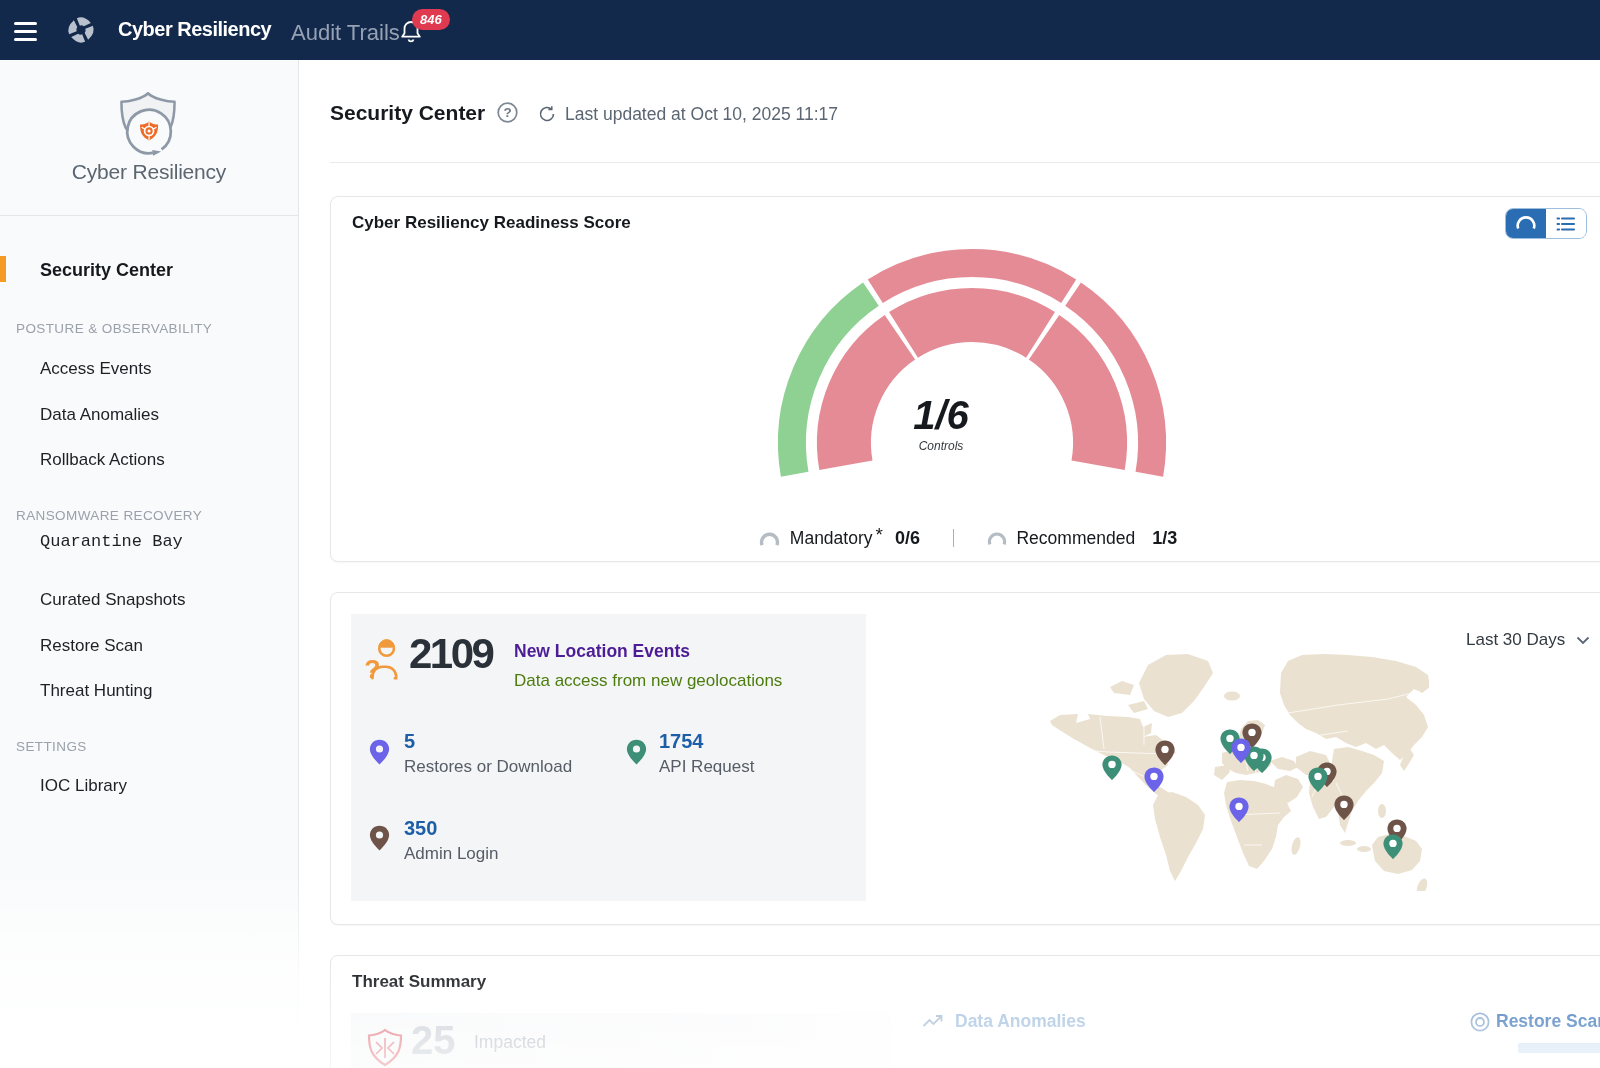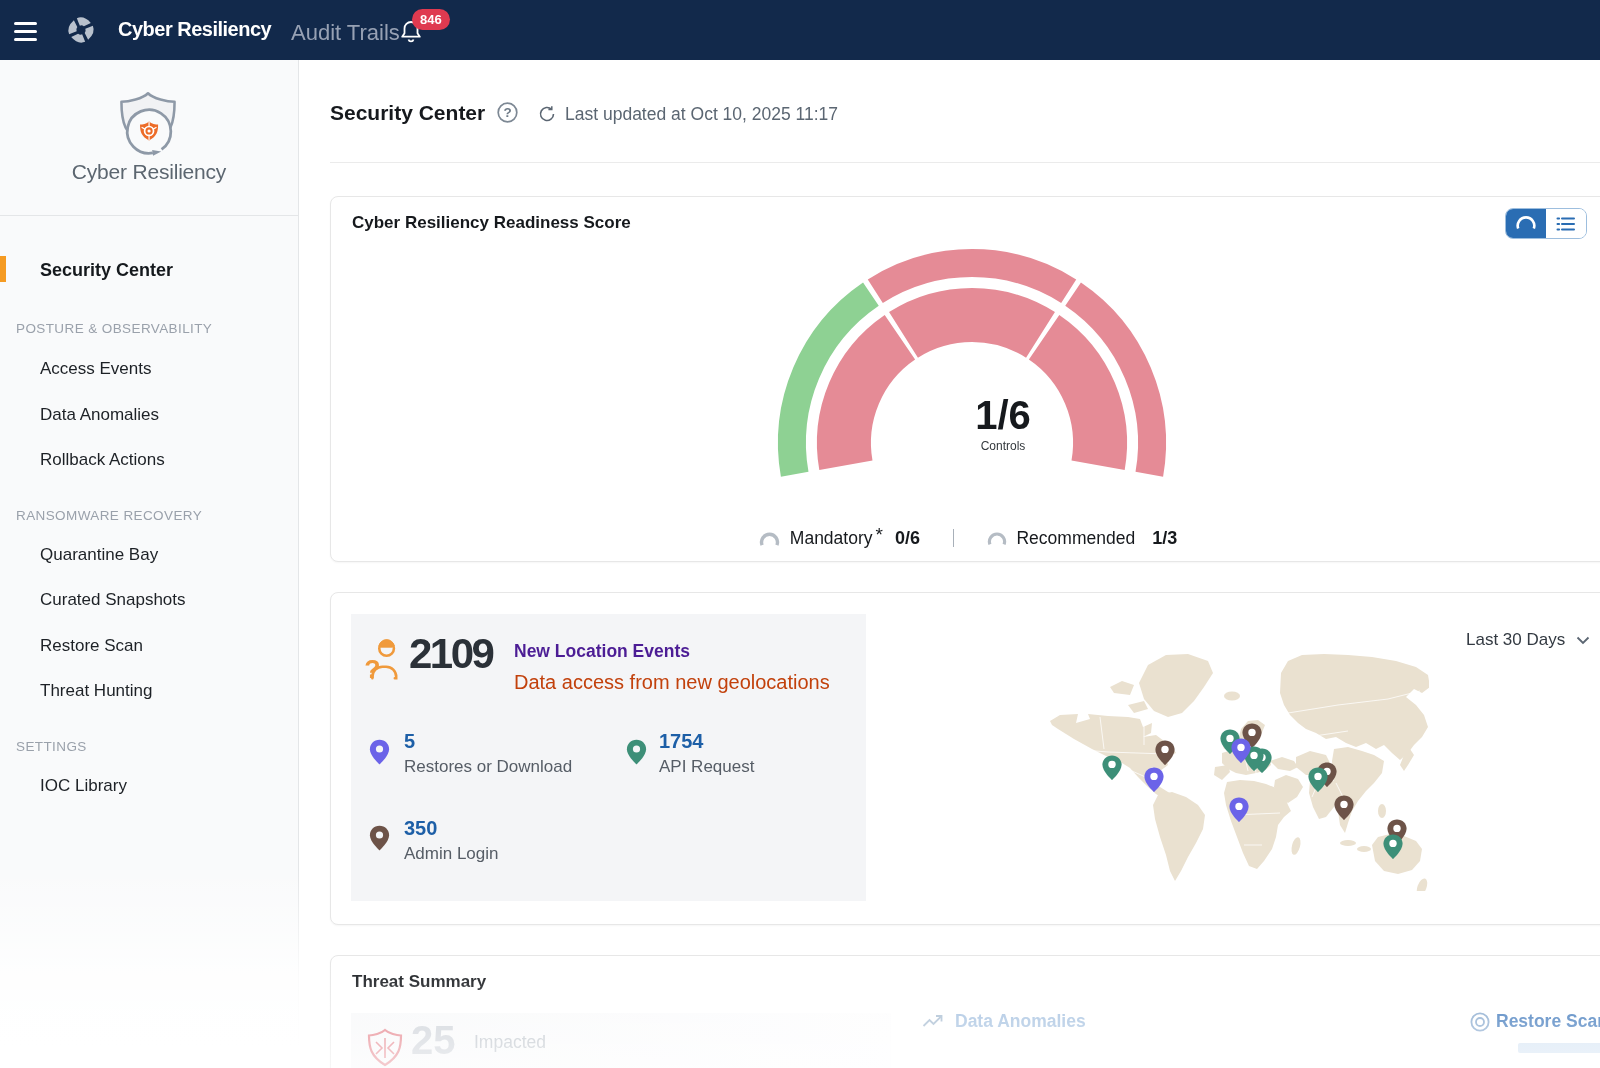--- a/index.html
+++ b/index.html
@@ -4,21 +4,21 @@
 <style>
 * { margin:0; padding:0; box-sizing:border-box; }
 html,body { width:1600px; height:1068px; overflow:hidden; font-family:"Liberation Sans", sans-serif; background:#fff; }
 .abs { position:absolute; }
 
 
 #nav { position:absolute; left:0; top:0; width:1600px; height:60px; background:#12294b; }
 #nav .burger span { display:block; width:23px; height:2.6px; background:#fff; border-radius:2px; margin-bottom:5.4px; }
 #nav .title { position:absolute; left:118px; top:18px; font-size:20px; font-weight:bold; color:#fff; letter-spacing:-0.5px; }
 #nav .audit { position:absolute; left:291px; top:20px; font-size:22px; color:#97a1b4; }
-#nav .badge { position:absolute; left:412px; top:9px; background:#df3a50; color:#fff; font-size:13px; font-weight:bold; padding:3px 8px; border-radius:11px; }
+#nav .badge { position:absolute; left:412px; top:9px; background:#df3a50; color:#fff; font-size:13px; font-weight:bold; padding:3px 8px; border-radius:11px;font-style:italic; }
 
 
 #side { position:absolute; left:0; top:60px; width:299px; height:1008px; background:#f9fafb; border-right:1px solid #e4e6e8; }
 #side .fade { position:absolute; left:0; bottom:0; width:299px; height:200px; background:linear-gradient(180deg, rgba(255,255,255,0) 0%, rgba(255,255,255,0.85) 55%, #ffffff 90%); }
 #side .brand { position:absolute; left:0; top:100px; width:298px; text-align:center; font-size:21px; color:#5c6670; letter-spacing:-0.2px; }
 #side .divider { position:absolute; left:0; top:155px; width:298px; border-top:1px solid #e4e6e8; }
 .navitem { position:absolute; left:40px; font-size:17px; color:#1d2126; }
 .navactive { position:absolute; left:40px; font-size:18px; font-weight:bold; color:#15191d; }
 .activebar { position:absolute; left:0; top:196px; width:6px; height:26px; background:#f59b23; }
 .navsec { position:absolute; left:16px; font-size:13.5px; color:#9aa1ab; letter-spacing:.4px; }
@@ -34,21 +34,21 @@
 #card2 { left:31px; top:532px; width:1290px; height:333px; }
 #card3 { left:31px; top:895px; width:1290px; height:200px; }
 .cardtitle { position:absolute; left:21px; top:16px; font-size:17px; font-weight:bold; color:#16191d; }
 
 
 #toggle { position:absolute; left:1174px; top:11px; width:82px; height:31px; border:1px solid #9dbede; border-radius:8px; overflow:hidden; display:flex; }
 #toggle .t1 { width:41px; height:100%; background:#2a6db3; display:flex; align-items:center; justify-content:center; }
 #toggle .t2 { width:41px; height:100%; background:#fff; display:flex; align-items:center; justify-content:center; }
 
 
-#gtext { position:absolute; left:572px; top:196px; width:200px; text-align:center; }
+#gtext { position:absolute; left:510px; top:196px; width:200px; text-align:center;font-style:italic; }
 #gtext .big { font-size:40px; font-weight:bold; color:#16191d; }
 #gtext .small { font-size:12px; color:#33383d; margin-top:1px; }
 #legend { position:absolute; left:-8px; top:330px; width:1290px; display:flex; justify-content:center; align-items:center; font-size:17.5px; color:#16191d; }
 #legend b { font-size:18px; }
 
 
 #panel { position:absolute; left:20px; top:21px; width:515px; height:287px; background:#f4f5f7; }
 #lastdays { position:absolute; left:1135px; top:37px; font-size:17px; color:#333a42; }
 .pnum { font-size:20px; font-weight:bold; color:#1d5fa7; }
 .plbl { font-size:17px; color:#565d66; margin-top:4px;text-align:center; }
@@ -96,21 +96,21 @@
   </svg>
   <div class="brand">Cyber Resiliency</div>
   <div class="divider"></div>
   <div class="activebar"></div>
   <div class="navactive" style="top:200px;">Security Center</div>
   <div class="navsec" style="top:261px;">POSTURE &amp; OBSERVABILITY</div>
   <div class="navitem" style="top:299px;">Access Events</div>
   <div class="navitem" style="top:345px;">Data Anomalies</div>
   <div class="navitem" style="top:390px;">Rollback Actions</div>
   <div class="navsec" style="top:448px;">RANSOMWARE RECOVERY</div>
-  <div class="navitem" style="top:485px;">Quarantine Bay</div>
+  <div class="navitem" style="top:472px;font-family:Liberation Mono, monospace;">Quarantine Bay</div>
   <div class="navitem" style="top:530px;">Curated Snapshots</div>
   <div class="navitem" style="top:576px;">Restore Scan</div>
   <div class="navitem" style="top:621px;">Threat Hunting</div>
   <div class="navsec" style="top:679px;">SETTINGS</div>
   <div class="navitem" style="top:716px;">IOC Library</div>
   <div class="fade"></div>
 </div>
 
 <div id="main">
   <div id="ph">Security Center</div>
@@ -171,21 +171,21 @@
   <div class="card" id="card2">
     <div id="panel">
       <svg class="abs" style="left:13px; top:22px;" width="36" height="44" viewBox="0 0 36 48" fill="none" stroke="#f09a3c" stroke-width="2.8" stroke-linecap="round">
         <circle cx="23" cy="13.5" r="8"></circle>
         <path d="M14.7 11 a8.4 8.4 0 0 1 16.6 0 l-2.5 1.2 h-11.5 z" fill="#f09a3c" stroke-width="1"></path>
         <path d="M7.5 46 v-1.5 a11 11 0 0 1 11 -11 h4 a11 11 0 0 1 11 11 v1.5 h-1.5"></path>
         <text x="-1.5" y="45.5" font-size="29" font-weight="bold" fill="#f09a3c" stroke="none" font-family="Liberation Sans">?</text>
       </svg>
       <div class="abs" style="left:58px; top:16px; font-size:42px; font-weight:bold; color:#2b3138; letter-spacing:-2.5px;">2109</div>
       <div class="abs" style="left:163px; top:27px; font-size:17.5px; font-weight:bold; color:#4c1d95;">New Location Events</div>
-      <div class="abs" style="left:163px; top:57px; font-size:20px; color:#c2410c;">Data access from new geolocations</div>
+      <div class="abs" style="left:163px; top:57px; font-size:17px; color:#4d7c0f;">Data access from new geolocations</div>
 
       <svg class="abs" style="left:18px; top:125px;" width="21" height="26" viewBox="0 0 21 26">
           <path d="M10.5 0.8 C4.9 0.8 0.9 5 0.9 10.3 C0.9 17 10.5 25.4 10.5 25.4 C10.5 25.4 20.1 17 20.1 10.3 C20.1 5 16.1 0.8 10.5 0.8 Z" fill="#6b63e8"></path>
           <circle cx="10.5" cy="10" r="3.6" fill="#f4f5f7"></circle>
         </svg>
       <div class="abs" style="left:53px; top:116px;">
           <div class="pnum">5</div>
           <div class="plbl">Restores or Download</div>
         </div>
       <svg class="abs" style="left:275px; top:125px;" width="21" height="26" viewBox="0 0 21 26">

